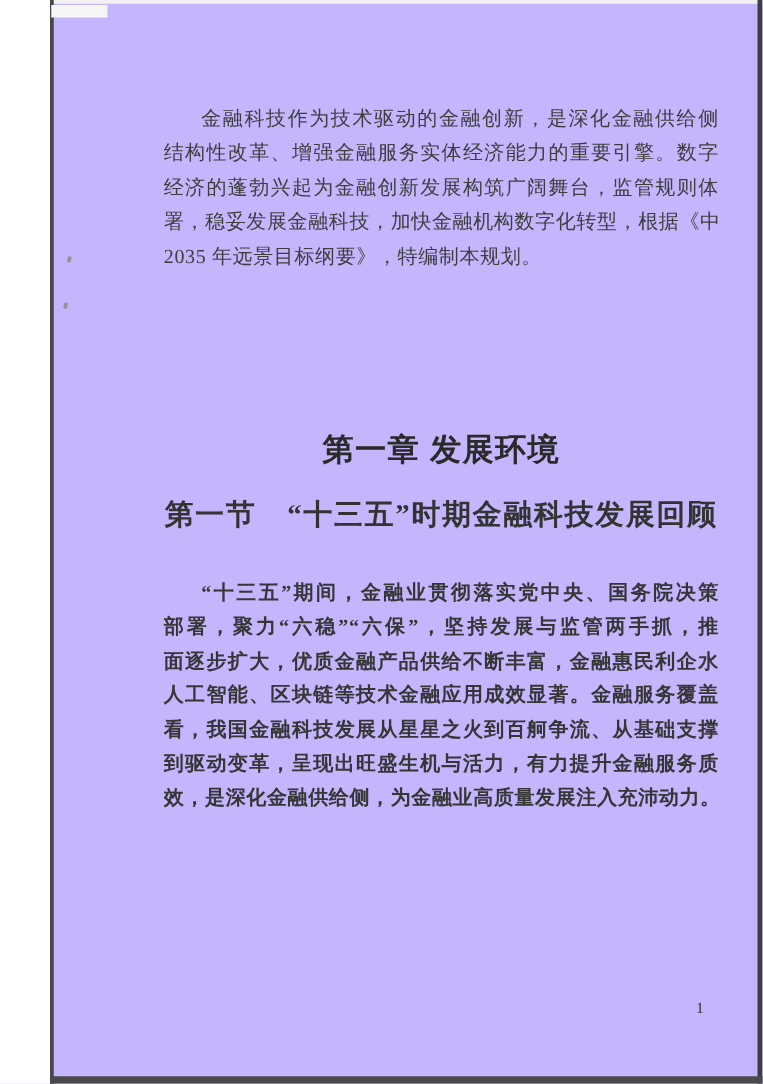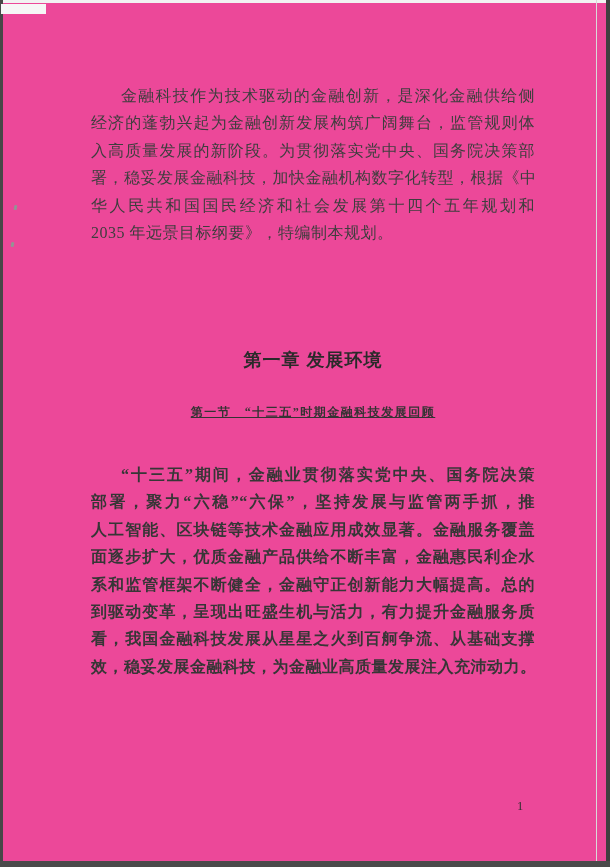--- a/index.html
+++ b/index.html
@@ -10,21 +10,22 @@
     width: 610px;
     height: 867px;
     position: relative;
     background: #ffffff;
     overflow: hidden;
     font-family: "Liberation Serif", serif;
   }
   .scan-page {
     position: absolute;
     inset: 0;
-    background: #ec4899;
+    background: #c4b5fd;
+    margin-left: 40px;
   }
   
   .edge-left {
     position: absolute; left: 0; top: 0; width: 3px; height: 867px;
     background: #474747;
   }
   .edge-bottom {
     position: absolute; left: 0; bottom: 0; width: 610px; height: 6px;
     background: #4a4a4a;
   }
@@ -74,38 +75,37 @@
   }
   .line.indent { text-indent: 30px; }
   .line.last { text-align-last: left; }
 
   .chapter-heading {
     position: absolute;
     left: 91px; top: 347px; width: 444px;
     text-align: center;
     font-family: "Liberation Sans", sans-serif;
     font-weight: 700;
-    font-size: 18px;
+    font-size: 25px;
     line-height: 27px;
     color: #2a2a2a;
     filter: blur(0.3px);
     letter-spacing: 1px;
   }
   .section-heading {
     position: absolute;
     left: 91px; top: 399px; width: 444px;
     text-align: center;
     font-family: "Liberation Serif", serif;
     font-weight: 600;
-    font-size: 12px;
+    font-size: 23px;
     line-height: 26px;
     color: #333333;
     filter: blur(0.3px);
     letter-spacing: 1.5px;
-    text-decoration: underline;
   }
   .page-number {
     position: absolute;
     left: 512px; top: 799px; width: 16px;
     font-size: 12.5px;
     color: #2f2f2f;
     text-align: center;
     filter: blur(0.2px);
   }
 </style>
@@ -118,37 +118,35 @@
   <div class="edge-left"></div>
   <div class="corner-notch"></div>
   <div class="edge-right-faint"></div>
   <div class="edge-right"></div>
   <div class="edge-bottom"></div>
   <div class="speck speck-1"></div>
   <div class="speck speck-2"></div>
 
   <div class="para para-1">
     <div class="line indent">金融科技作为技术驱动的金融创新，是深化金融供给侧</div>
+    <div class="line">结构性改革、增强金融服务实体经济能力的重要引擎。数字</div>
     <div class="line">经济的蓬勃兴起为金融创新发展构筑广阔舞台，监管规则体</div>
-    <div class="line">入高质量发展的新阶段。为贯彻落实党中央、国务院决策部</div>
     <div class="line">署，稳妥发展金融科技，加快金融机构数字化转型，根据《中</div>
-    <div class="line">华人民共和国国民经济和社会发展第十四个五年规划和</div>
     <div class="line last">2035 年远景目标纲要》，特编制本规划。</div>
   </div>
 
   <div class="chapter-heading">第一章 发展环境</div>
 
   <div class="section-heading">第一节　“十三五”时期金融科技发展回顾</div>
 
   <div class="para para-2">
     <div class="line indent">“十三五”期间，金融业贯彻落实党中央、国务院决策</div>
     <div class="line">部署，聚力“六稳”“六保”，坚持发展与监管两手抓，推</div>
+    <div class="line">面逐步扩大，优质金融产品供给不断丰富，金融惠民利企水</div>
     <div class="line">人工智能、区块链等技术金融应用成效显著。金融服务覆盖</div>
-    <div class="line">面逐步扩大，优质金融产品供给不断丰富，金融惠民利企水</div>
-    <div class="line">系和监管框架不断健全，金融守正创新能力大幅提高。总的</div>
+    <div class="line">看，我国金融科技发展从星星之火到百舸争流、从基础支撑</div>
     <div class="line">到驱动变革，呈现出旺盛生机与活力，有力提升金融服务质</div>
-    <div class="line">看，我国金融科技发展从星星之火到百舸争流、从基础支撑</div>
-    <div class="line">效，稳妥发展金融科技，为金融业高质量发展注入充沛动力。</div>
+    <div class="line">效，是深化金融供给侧，为金融业高质量发展注入充沛动力。</div>
   </div>
 
   <div class="page-number">1</div>
 
 </div>
 
 </body></html>

